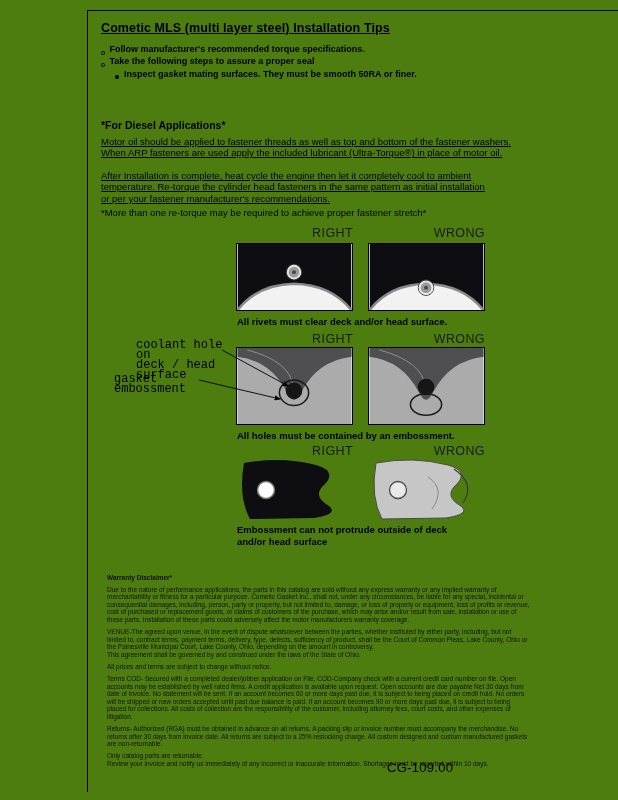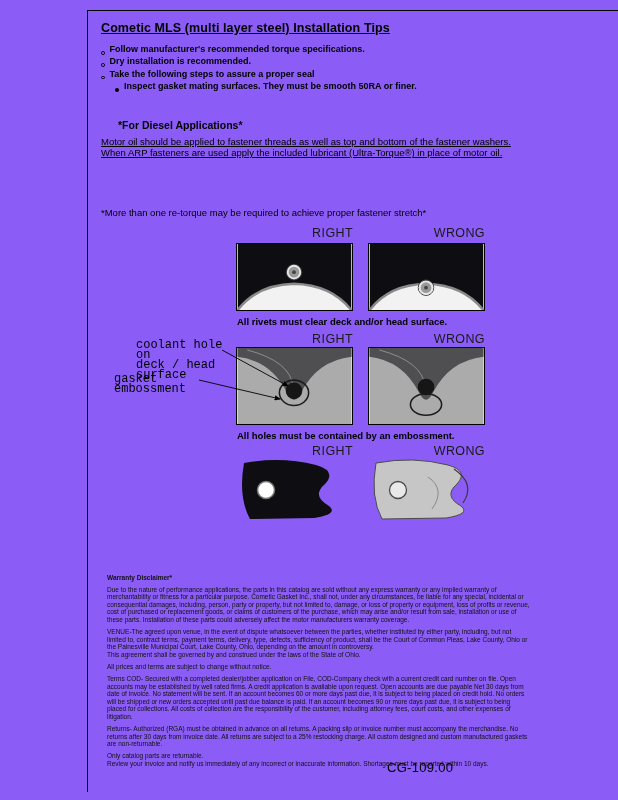--- a/index.html
+++ b/index.html
@@ -1,38 +1,38 @@
 <!DOCTYPE html>
 <html><head>
 <meta charset="utf-8">
 <style>
   * { margin:0; padding:0; box-sizing:border-box; }
   html,body { background:#fafafa; }
   .page {
     position:relative; width:618px; height:800px; margin:0 auto;
-    background:#8b5cf6; color:#000;
+    background:#4d7c0f; color:#000;
     font-family:"Liberation Sans", sans-serif;
     overflow:hidden;
   }
   .frame {
     position:absolute; left:87px; top:10px; right:0; bottom:8px;
     border-top:1.5px solid #000; border-left:1.5px solid #000;
   }
   .title {
     position:absolute; left:101px; top:21px;
     font-size:12.5px; font-weight:bold; text-decoration:underline;
     letter-spacing:0.1px;
   }
   .bullets { position:absolute; left:101px; top:45px; width:470px; font-size:9px; }
   .b-row { display:flex; align-items:flex-end; margin-bottom:2.8px; line-height:9.6px;font-weight:bold; }
   .b-row.sub { margin-left:14px; }
   .marker { flex:0 0 auto; width:3.5px; height:3.5px; border-radius:50%; margin:2.8px 5px 0 0; }
   .marker.open { border:1px solid #000; }
   .marker.filled { background:#000; width:4px; height:4px; }
-  .diesel-heading { position:absolute; left:101px; top:119px; font-size:10.5px; font-weight:bold;margin-left:17px; }
+  .diesel-heading { position:absolute; left:101px; top:119px; font-size:10.5px; font-weight:bold; }
   .para { position:absolute; left:101px; width:460px; font-size:9.5px; line-height:11.4px; white-space:pre-line;text-decoration:underline; }
   .para.p1 { top:136px; }
   .para.p2 { top:170px; }
   .note { position:absolute; left:101px; top:207px; font-size:9.5px; }
 
   
   .diagrams { position:absolute; left:100px; top:226px; width:460px; height:332px; }
   .diagrams .hdr { position:absolute; width:117px; text-align:right; font-size:12.5px; letter-spacing:0.4px; color:#1a1a1a; }
   .col-r { left:136px; } .col-w { left:268px; }
   .panel { position:absolute; width:117px; border:1px solid #000; background:#fff; }
@@ -57,35 +57,34 @@
 
   <div class="title">Cometic MLS (multi layer steel) Installation Tips</div>
 
   <div class="bullets">
     <div class="b-row">
       <span class="marker open"></span>
       <span>Follow manufacturer's recommended torque specifications.</span>
     </div>
     <div class="b-row">
       <span class="marker open"></span>
-      <span>Dry installation is recommended.</span>
-    </div>
-    <div class="b-row">
-      <span class="marker open"></span>
       <span>Take the following steps to assure a proper seal</span>
     </div>
     <div class="b-row sub">
       <span class="marker filled"></span>
       <span>Inspect gasket mating surfaces.  They must be smooth 50RA or finer.</span>
     </div>
   </div>
 
   <div class="diesel-heading">*For Diesel Applications*</div>
   <div class="para p1">Motor oil should be applied to fastener threads as well as top and bottom of the fastener washers.
 When ARP fasteners are used apply the included lubricant (Ultra-Torque®) in place of motor oil.</div>
+  <div class="para p2">After Installation is complete, heat cycle the engine then let it completely cool to ambient
+temperature. Re-torque the cylinder head fasteners in the same pattern as initial installation
+or per your fastener manufacturer's recommendations.</div>
   <div class="note">*More than one re-torque may be required to achieve proper fastener stretch*</div>
 
   <div class="diagrams">
 
     <div class="hdr col-r" style="top:0;">RIGHT</div>
     <div class="hdr col-w" style="top:0;">WRONG</div>
     <div class="panel col-r" style="top:17px;height:68px;">
       <svg viewBox="0 0 117 68">
         <rect width="117" height="68" fill="#0d0d12"></rect>
         <path d="M0,68 Q20,42 58,41 Q96,42 117,68 Z" fill="#f2f2f2"></path>
@@ -150,20 +149,22 @@
       </svg>
     </div>
     <div class="blob col-w" style="top:233px;height:62px;">
       <svg viewBox="0 0 117 62">
         <path d="M8,4 Q45,-3 80,6 Q101,12 89,25 Q75,37 93,47 Q103,55 78,59 L14,60 Q2,38 8,4 Z" fill="#c6c6c6" stroke="#4a4a4a" stroke-width="1"></path>
         <circle cx="30" cy="31" r="8.5" fill="#e9e9e9" stroke="#4a4a4a" stroke-width="1.3"></circle>
         <path d="M86,10 Q108,25 95,44" fill="none" stroke="#3a3a3a" stroke-width="1.2"></path>
         <path d="M60,18 Q78,30 64,50" fill="none" stroke="#8a8a8a" stroke-width="1"></path>
       </svg>
     </div>
+    <div class="cap" style="top:298px; width:250px;">Embossment can not protrude outside of deck
+and/or head surface</div>
   </div>
 
   <div class="disclaimer">
     <div class="dh">Warranty Disclaimer*</div>
     <p style="white-space:pre-line">Due to the nature of performance applications, the parts in this catalog are sold without any express warranty or any implied warranty of merchantability or fitness for a particular purpose.  Cometic Gasket Inc., shall not, under any circumstances, be liable for any special, incidental or consequential damages, including, person, party or property, but not limited to, damage, or loss of property or equipment, loss of profits or revenue, cost of purchased or replacement goods, or claims of customers of the purchase, which may arise and/or result from sale, installation or use of these parts.  Installation of these parts could adversely affect the motor manufacturers warranty coverage.</p>
     <p style="white-space:pre-line">VENUE-The agreed upon venue, in the event of dispute whatsoever between the parties, whether instituted by either party, including, but not limited to, contract terms, payment terms, delivery, type, defects, sufficiency of product, shall be the Court of Common Pleas, Lake County, Ohio or the Painesville Municipal Court, Lake County, Ohio, depending on the amount in controversy.
 This agreement shall be governed by and construed under the laws of the State of Ohio.</p>
     <p>All prices and terms are subject to change without notice.</p>
     <p>Terms COD- Secured with a completed dealer/jobber application on File, COD-Company check with a current credit card number on file.  Open accounts may be established by well rated firms.  A credit application is available upon request.  Open accounts are due payable Net 30 days from date of invoice.  No statement will be sent.  If an account becomes 60 or more days past due, it is subject to being placed on credit hold.  No orders will be shipped or new orders accepted until past due balance is paid.  If an account becomes 90 or more days past due, it is subject to being placed for collections.  All costs of collection are the responsibility of the customer, including attorney fees, court costs, and other expenses of litigation.</p>
     <p>Returns- Authorized (RGA) must be obtained in advance on all returns.  A packing slip or invoice number must accompany the merchandise.  No returns after 30 days from invoice date.  All returns are subject to a 25% restocking charge.  All custom designed and custom manufactured gaskets are non-returnable.</p>

